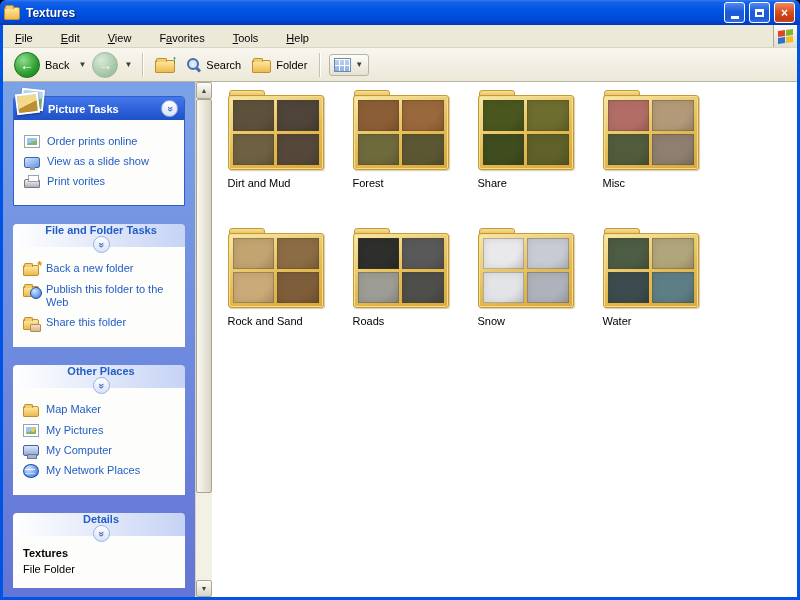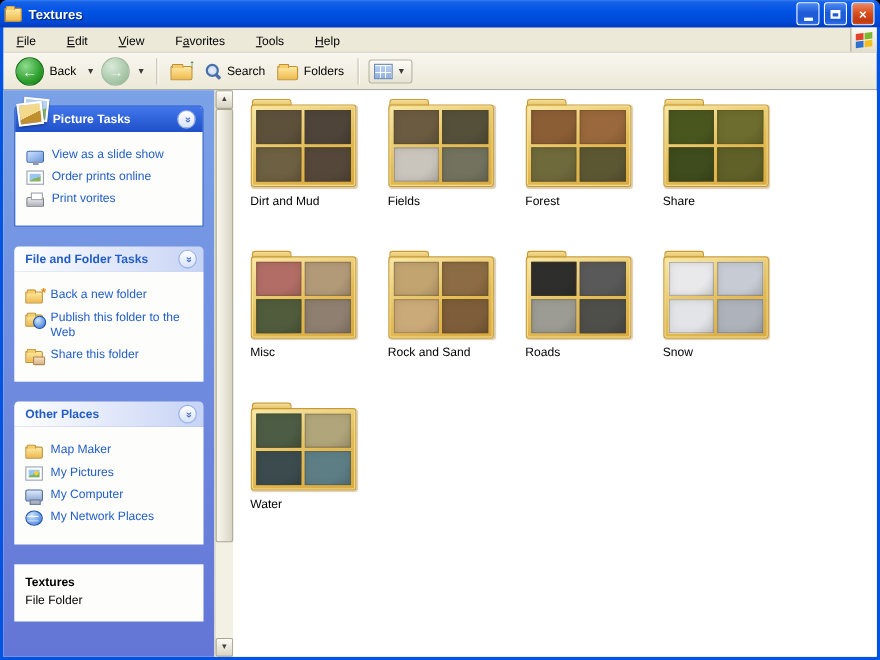--- a/index.html
+++ b/index.html
@@ -81,21 +81,21 @@
 
   
   .client { flex:1; display:flex; min-height:0; background:#FFF; }
 
   
   .sidebar { width:192px; flex:0 0 192px; background:linear-gradient(180deg,#7BA2E7,#6375D6);
     padding:14px 10px 0 10px; overflow:hidden; }
   .panel { margin-bottom:18px; position:relative; }
   .panel-header { height:23px; display:flex; align-items:center; justify-content:space-between;
     padding:0 6px 0 10px; font-weight:bold; border-radius:4px 4px 0 0; cursor:pointer; }
-  .panel.light .panel-header { background:linear-gradient(90deg,#FFFFFF,#C6D3F5); color:#215DC6; }
+  .panel.light .panel-header { background:linear-gradient(90deg,#FFFFFF,#C6D3F5); color:#215DC6;flex-direction:column; }
   .panel.blue { border:1px solid #2C5FCB; border-radius:4px 4px 0 0; }
   .panel.blue .panel-header { background:linear-gradient(180deg,#4377EB,#1E50C8); color:#FFF; padding-left:34px; }
   .panel-body { background:#FDFDFB; padding:8px 6px 10px 10px; }
   .chev { width:17px; height:17px; border-radius:50%; flex:0 0 17px;
     background:linear-gradient(#FFFFFF,#D8E2F8); border:1px solid #98B1E4; color:#4D6FC3;
     display:flex; align-items:center; justify-content:center; cursor:pointer; }
   .chev i { font-style:normal; font-size:10px; font-weight:bold; transform:rotate(90deg); line-height:1; }
 
   .pt-photo { position:absolute; left:2px; top:-8px; width:26px; height:24px; z-index:2; }
   .pt-photo::before { content:''; position:absolute; left:5px; top:0; width:19px; height:17px;
@@ -232,21 +232,21 @@
       <span class="up-btn">
         <span class="up-folder"></span>
         <span class="up-arrow">↑</span>
       </span>
       <div class="tb-group">
         <span class="search-glyph"></span>
         <span class="tb-label">Search</span>
       </div>
       <div class="tb-group">
         <span class="tico-folder"></span>
-        <span class="tb-label">Folders</span>
+        <span class="tb-label">Folder</span>
       </div>
       <span class="tsep"></span>
       <div class="views-btn">
         <span class="views-glyph"></span>
         <span class="dd">▼</span>
       </div>
     </div>
 
     <div class="client">
 
@@ -255,26 +255,26 @@
         <div class="panel blue">
           <span class="pt-photo"></span>
           <div class="panel-header">
             <span>Picture Tasks</span>
             <span class="chev">
                 <i>»</i>
               </span>
           </div>
           <div class="panel-body" id="picture-tasks-list">
               <div class="task-item">
+                <span class="ic order-prints-icon"></span>
+                <span class="task-label">Order prints online</span>
+              </div>
+              <div class="task-item">
                 <span class="ic slideshow-icon"></span>
                 <span class="task-label">View as a slide show</span>
-              </div>
-              <div class="task-item">
-                <span class="ic order-prints-icon"></span>
-                <span class="task-label">Order prints online</span>
               </div>
               <div class="task-item">
                 <span class="ic print-pictures-icon"></span>
                 <span class="task-label">Print vorites</span>
               </div>
             </div>
         </div>
 
         <div class="panel light">
           <div class="panel-header">
@@ -320,20 +320,26 @@
                 <span class="task-label">My Computer</span>
               </div>
               <div class="task-item">
                 <span class="ic network-icon"></span>
                 <span class="task-label">My Network Places</span>
               </div>
             </div>
         </div>
 
         <div class="panel light">
+          <div class="panel-header">
+            <span>Details</span>
+            <span class="chev">
+                <i>»</i>
+              </span>
+          </div>
           <div class="panel-body details-body">
             <div class="detail-name">Textures</div>
             <div>File Folder</div>
 
           </div>
         </div>
 
       </div>
 
       <div class="scrollbar">
@@ -358,34 +364,20 @@
                   </div>
                 </div>
               </div>
               <span class="folder-label">Dirt and Mud</span>
             </div>
             <div class="folder-item">
               <div class="folder-thumb">
                 <div class="thumb-tab"></div>
                 <div class="thumb-frame">
                   <div class="tiles">
-                    <div class="tile" style="background: linear-gradient(135deg, rgb(107, 91, 65) 0%, rgb(107, 91, 65) 70%, rgba(0, 0, 0, 0.12)) rgb(107, 91, 65);"></div>
-                    <div class="tile" style="background: linear-gradient(135deg, rgb(84, 80, 58) 0%, rgb(84, 80, 58) 70%, rgba(0, 0, 0, 0.12)) rgb(84, 80, 58);"></div>
-                    <div class="tile" style="background: linear-gradient(135deg, rgb(201, 197, 189) 0%, rgb(201, 197, 189) 70%, rgba(0, 0, 0, 0.12)) rgb(201, 197, 189);"></div>
-                    <div class="tile" style="background: linear-gradient(135deg, rgb(114, 114, 95) 0%, rgb(114, 114, 95) 70%, rgba(0, 0, 0, 0.12)) rgb(114, 114, 95);"></div>
-                  </div>
-                </div>
-              </div>
-              <span class="folder-label">Fields</span>
-            </div>
-            <div class="folder-item">
-              <div class="folder-thumb">
-                <div class="thumb-tab"></div>
-                <div class="thumb-frame">
-                  <div class="tiles">
                     <div class="tile" style="background: linear-gradient(135deg, rgb(140, 94, 54) 0%, rgb(140, 94, 54) 70%, rgba(0, 0, 0, 0.12)) rgb(140, 94, 54);"></div>
                     <div class="tile" style="background: linear-gradient(135deg, rgb(153, 104, 60) 0%, rgb(153, 104, 60) 70%, rgba(0, 0, 0, 0.12)) rgb(153, 104, 60);"></div>
                     <div class="tile" style="background: linear-gradient(135deg, rgb(111, 106, 60) 0%, rgb(111, 106, 60) 70%, rgba(0, 0, 0, 0.12)) rgb(111, 106, 60);"></div>
                     <div class="tile" style="background: linear-gradient(135deg, rgb(92, 87, 51) 0%, rgb(92, 87, 51) 70%, rgba(0, 0, 0, 0.12)) rgb(92, 87, 51);"></div>
                   </div>
                 </div>
               </div>
               <span class="folder-label">Forest</span>
             </div>
             <div class="folder-item">

